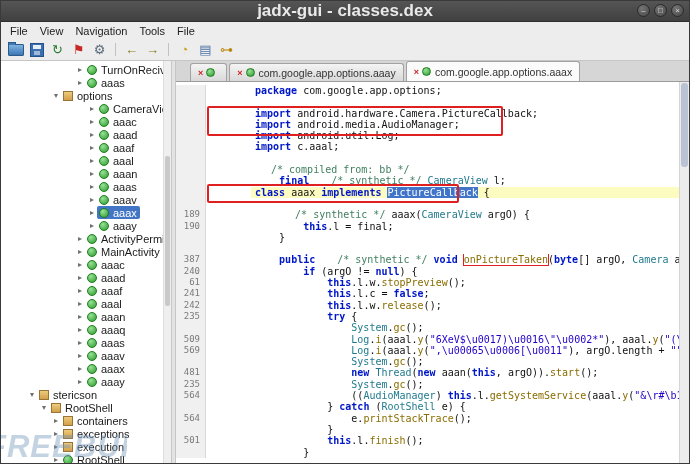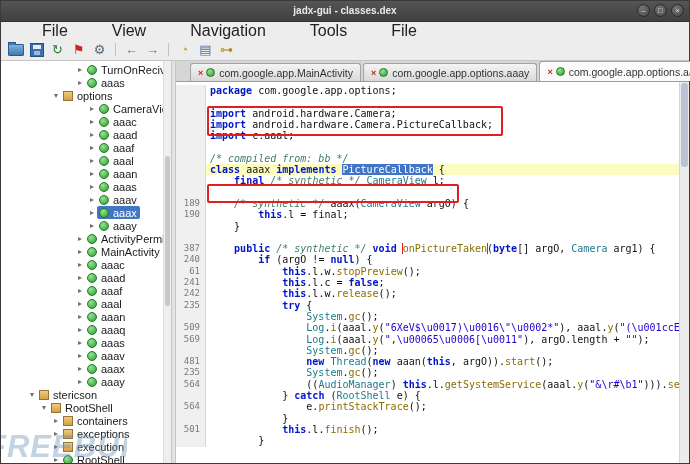--- a/index.html
+++ b/index.html
@@ -1,27 +1,27 @@
 <!DOCTYPE html>
 <html><head>
 <meta charset="utf-8">
 <style>
   html,body{margin:0;padding:0;background:#fff;}
   body{width:690px;height:464px;overflow:hidden;font-family:"Liberation Sans",sans-serif;}
   .window{width:690px;height:464px;display:flex;flex-direction:column;background:#ededed;border:1px solid #3a3a3a;box-sizing:border-box;}
 
   
   .titlebar{height:20px;flex:none;background:linear-gradient(#555,#404040);position:relative;border-bottom:1px solid #2e2e2e;}
-  .title-text{color:#e9e9e9;font-size:10px;font-weight:bold;text-align:center;line-height:19px;}
+  .title-text{color:#e9e9e9;font-size:17px;font-weight:bold;text-align:center;line-height:19px;}
   .win-controls{position:absolute;right:5px;top:3px;display:flex;gap:4px;}
   .win-btn{width:13px;height:13px;border-radius:50%;background:radial-gradient(circle at 35% 30%,#757575,#474747);border:1px solid #2a2a2a;color:#ddd;font-size:8px;line-height:12px;text-align:center;box-sizing:border-box;cursor:default;}
 
   
   .menubar{height:17px;flex:none;background:#ededed;display:flex;align-items:center;padding:0 3px;}
-  .menu-item{font-size:16px;color:#222;padding:1px 6px;border-radius:2px;margin-left:32px;}
+  .menu-item{font-size:11px;color:#222;padding:1px 6px;border-radius:2px;}
 
   
   .toolbar{height:21px;flex:none;background:#ededed;border-bottom:1px solid #c6c6c6;display:flex;align-items:center;padding:0 4px;}
   .tool-btn{width:21px;height:18px;display:flex;align-items:center;justify-content:center;border-radius:3px;}
   .tool-glyph{font-size:13px;line-height:1;}
   .tool-sep{width:1px;height:13px;background:#c2c2c2;margin:0 5px;}
   .icon-folder{width:14px;height:10px;background:linear-gradient(#7fb2e0,#3d78b4);border:1px solid #2a5a8c;border-radius:1px;position:relative;}
   .icon-folder::before{content:'';position:absolute;top:-3px;left:-1px;width:6px;height:2px;background:#3d78b4;border:1px solid #2a5a8c;border-bottom:none;}
   .icon-disk{width:12px;height:12px;background:#3a6fb0;border:1px solid #24508a;position:relative;}
   .icon-disk::before{content:'';position:absolute;top:1px;left:2px;width:8px;height:4px;background:#e8eef6;}
@@ -48,26 +48,26 @@
   
   .editor-panel{flex:1;min-width:0;display:flex;flex-direction:column;background:#d8d8d8;}
   .tab-bar{height:20px;flex:none;display:flex;align-items:flex-end;padding-left:14px;background:#d6d6d6;border-bottom:1px solid #9c9c9c;}
   .tab{height:17px;display:flex;align-items:center;padding:0 7px;margin-right:2px;background:linear-gradient(#f4f4f4,#d9d9d9);border:1px solid #a2a2a2;border-bottom:none;border-radius:3px 3px 0 0;font-size:10.5px;color:#333;white-space:nowrap;}
   .tab.active{background:#fbfbfb;height:19px;}
   .tab-close{color:#cc2222;font-weight:bold;font-size:9px;margin-right:3px;}
   .tab-ico{width:9px;height:9px;border-radius:50%;background:radial-gradient(circle at 35% 30%,#97e297,#2c9a2c);border:1px solid #1e7d1e;box-sizing:border-box;margin-right:4px;flex:none;}
 
   .editor-scroll{flex:1;position:relative;background:#fff;overflow:hidden;font-family:"DejaVu Sans Mono",monospace;font-size:10px;}
   .code-lines{position:absolute;left:0;top:0;right:9px;bottom:0;padding-top:3px;}
-  .code-row{display:flex;height:11.3px;line-height:11.3px;}
+  .code-row{display:flex;height:11.3px;line-height:11.3px;gap:45px;}
   .gutter{width:30px;flex:none;background:#f0f0f0;border-right:1px solid #d8d8d8;box-sizing:border-box;color:#7a7a7a;font-size:9px;text-align:right;padding-right:5px;}
   .code-text{flex:1;white-space:pre;padding-left:4px;color:#111;overflow:hidden;}
   .hl-line{background:#fcfbc0;}
   .tok-kw{color:#0017c8;font-weight:bold;}
-  .tok-cm{color:#3f7f5f;font-style:italic;}
+  .tok-cm{color:#3f7f5f;margin-left:16px;}
   .tok-str{color:#2000c8;}
   .tok-fn{color:#8a6d00;}
   .tok-cls{color:#1f7a8c;}
   .tok-pl{color:#111;}
   .tok-sel{background:#3f74c9;color:#fff;}
   .tok-box{outline:1.5px solid #e02020;outline-offset:0;}
 
   .anno{position:absolute;border:2px solid #e02020;border-radius:2px;pointer-events:none;z-index:5;}
   .anno-imports{left:31px;top:24px;width:292px;height:26px;}
   .anno-class{left:31px;top:102px;width:248px;height:15px;}
@@ -360,21 +360,20 @@
       <div class="watermark">FREEBUF</div>
     </div>
 
     <div class="splitter"></div>
 
     <div class="editor-panel">
       <div class="tab-bar">
           <div class="tab">
             <span class="tab-close">×</span>
             <span class="tab-ico"></span>
-            <span class="tab-label">com.google.app.MainActivity</span>
           </div>
           <div class="tab">
             <span class="tab-close">×</span>
             <span class="tab-ico"></span>
             <span class="tab-label">com.google.app.options.aaay</span>
           </div>
           <div class="tab active">
             <span class="tab-close">×</span>
             <span class="tab-ico"></span>
             <span class="tab-label">com.google.app.options.aaax</span>
@@ -385,45 +384,49 @@
             <div class="code-row">
               <span class="gutter"></span>
               <span class="code-text"><span class="tok-kw">package</span><span class="tok-pl"> com.google.app.options;</span></span>
             </div>
             <div class="code-row">
               <span class="gutter"></span>
               <span class="code-text"></span>
             </div>
             <div class="code-row">
               <span class="gutter"></span>
-              <span class="code-text"><span class="tok-kw">import</span><span class="tok-pl"> android.hardware.Camera;</span></span>
-            </div>
-            <div class="code-row">
-              <span class="gutter"></span>
               <span class="code-text"><span class="tok-kw">import</span><span class="tok-pl"> android.hardware.Camera.PictureCallback;</span></span>
             </div>
             <div class="code-row">
               <span class="gutter"></span>
+              <span class="code-text"><span class="tok-kw">import</span><span class="tok-pl"> android.media.AudioManager;</span></span>
+            </div>
+            <div class="code-row">
+              <span class="gutter"></span>
+              <span class="code-text"><span class="tok-kw">import</span><span class="tok-pl"> android.util.Log;</span></span>
+            </div>
+            <div class="code-row">
+              <span class="gutter"></span>
               <span class="code-text"><span class="tok-kw">import</span><span class="tok-pl"> c.aaal;</span></span>
             </div>
             <div class="code-row">
               <span class="gutter"></span>
               <span class="code-text"></span>
             </div>
             <div class="code-row">
               <span class="gutter"></span>
               <span class="code-text"><span class="tok-cm">/* compiled from: bb */</span></span>
             </div>
             <div class="code-row">
               <span class="gutter"></span>
+              <span class="code-text"><span class="tok-pl">    </span><span class="tok-kw">final</span><span class="tok-pl"> </span><span class="tok-cm">/* synthetic */</span><span class="tok-pl"> </span><span class="tok-cls">CameraView</span><span class="tok-pl"> l;</span></span>
+            </div>
+            <div class="code-row">
+              <span class="gutter"></span>
               <span class="code-text hl-line"><span class="tok-kw">class</span><span class="tok-pl"> aaax </span><span class="tok-kw">implements</span><span class="tok-pl"> </span><span class="tok-sel">PictureCallback</span><span class="tok-pl"> {</span></span>
-            </div>
-            <div class="code-row">
-              <span class="gutter"></span>
-              <span class="code-text"><span class="tok-pl">    </span><span class="tok-kw">final</span><span class="tok-pl"> </span><span class="tok-cm">/* synthetic */</span><span class="tok-pl"> </span><span class="tok-cls">CameraView</span><span class="tok-pl"> l;</span></span>
             </div>
             <div class="code-row">
               <span class="gutter"></span>
               <span class="code-text"></span>
             </div>
             <div class="code-row">
               <span class="gutter">189</span>
               <span class="code-text"><span class="tok-pl">    </span><span class="tok-cm">/* synthetic */</span><span class="tok-pl"> aaax(</span><span class="tok-cls">CameraView</span><span class="tok-pl"> argO) {</span></span>
             </div>
             <div class="code-row">

